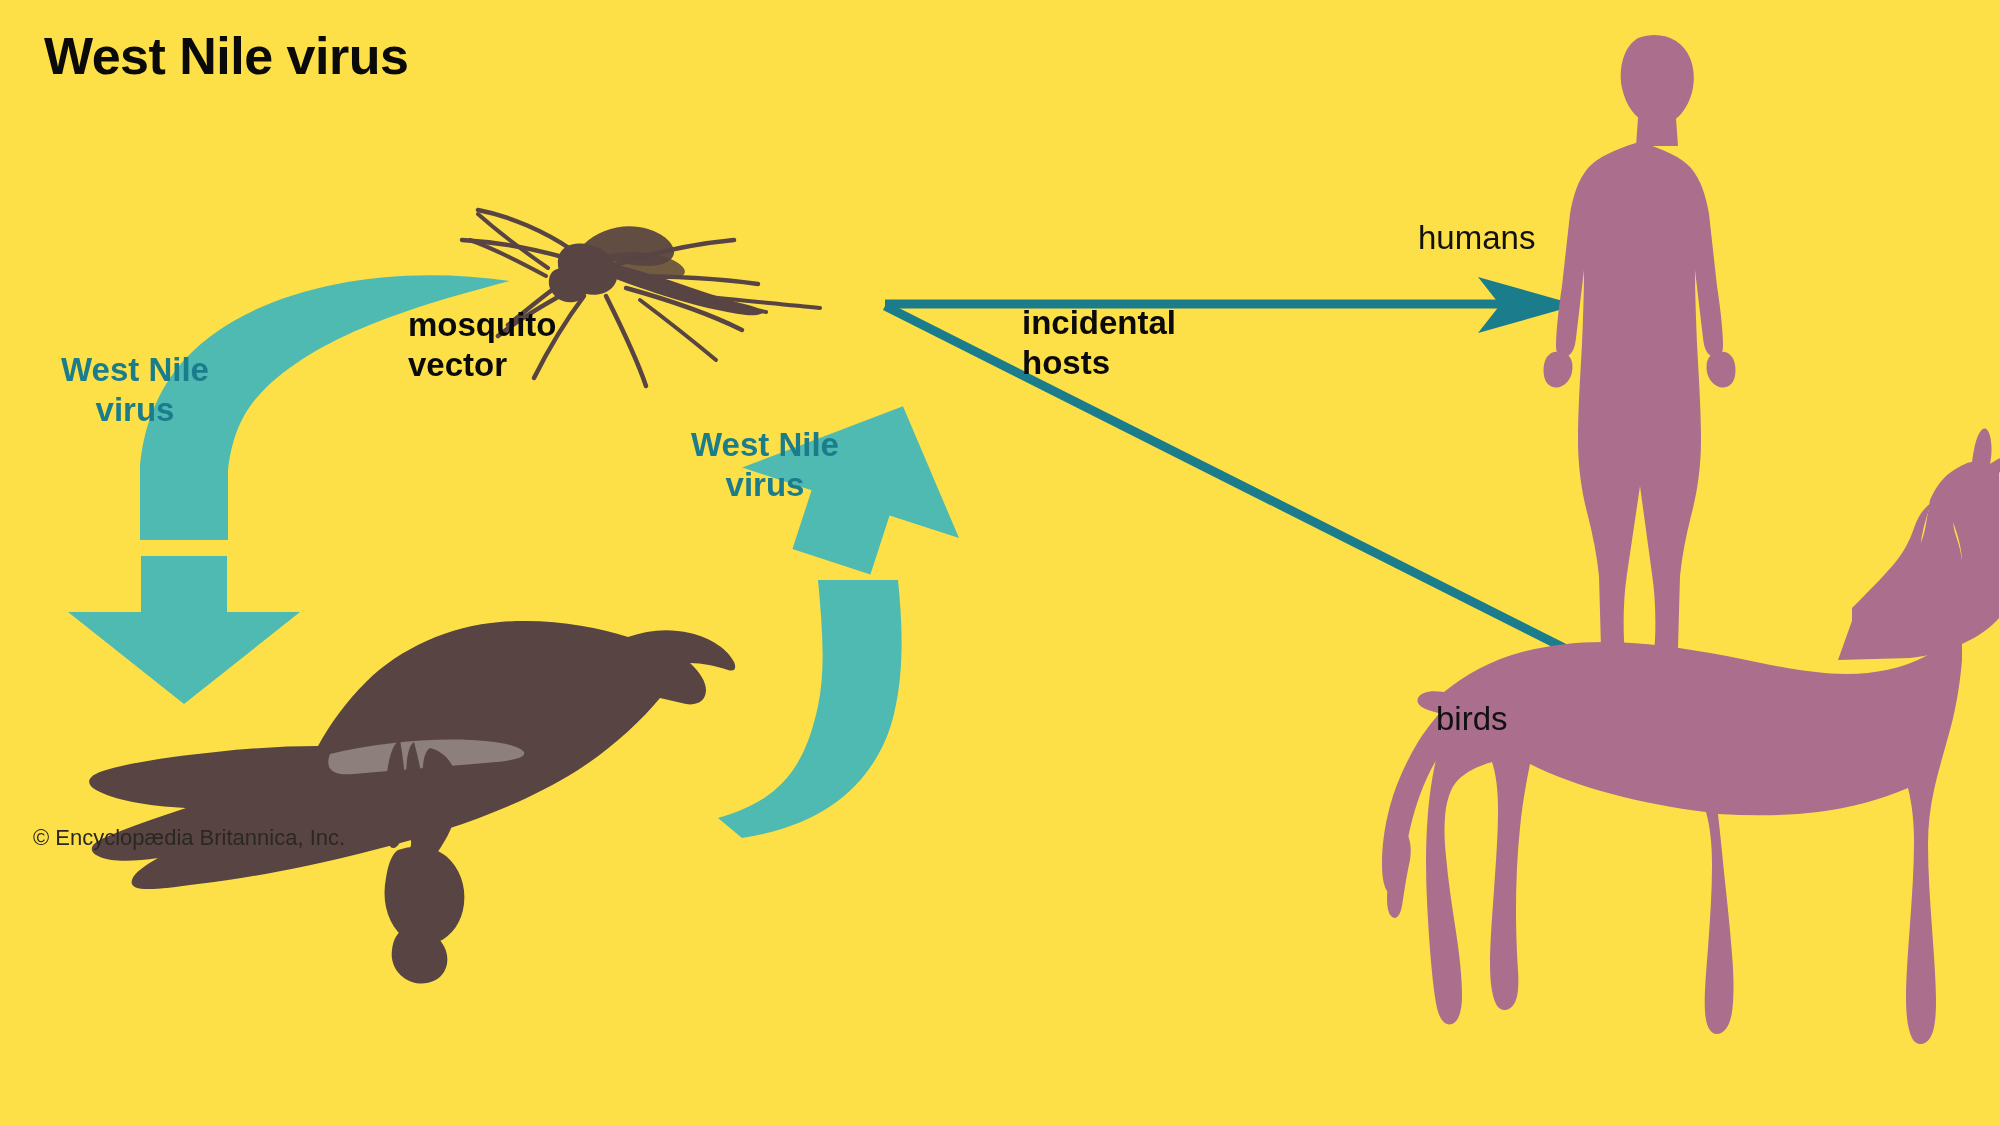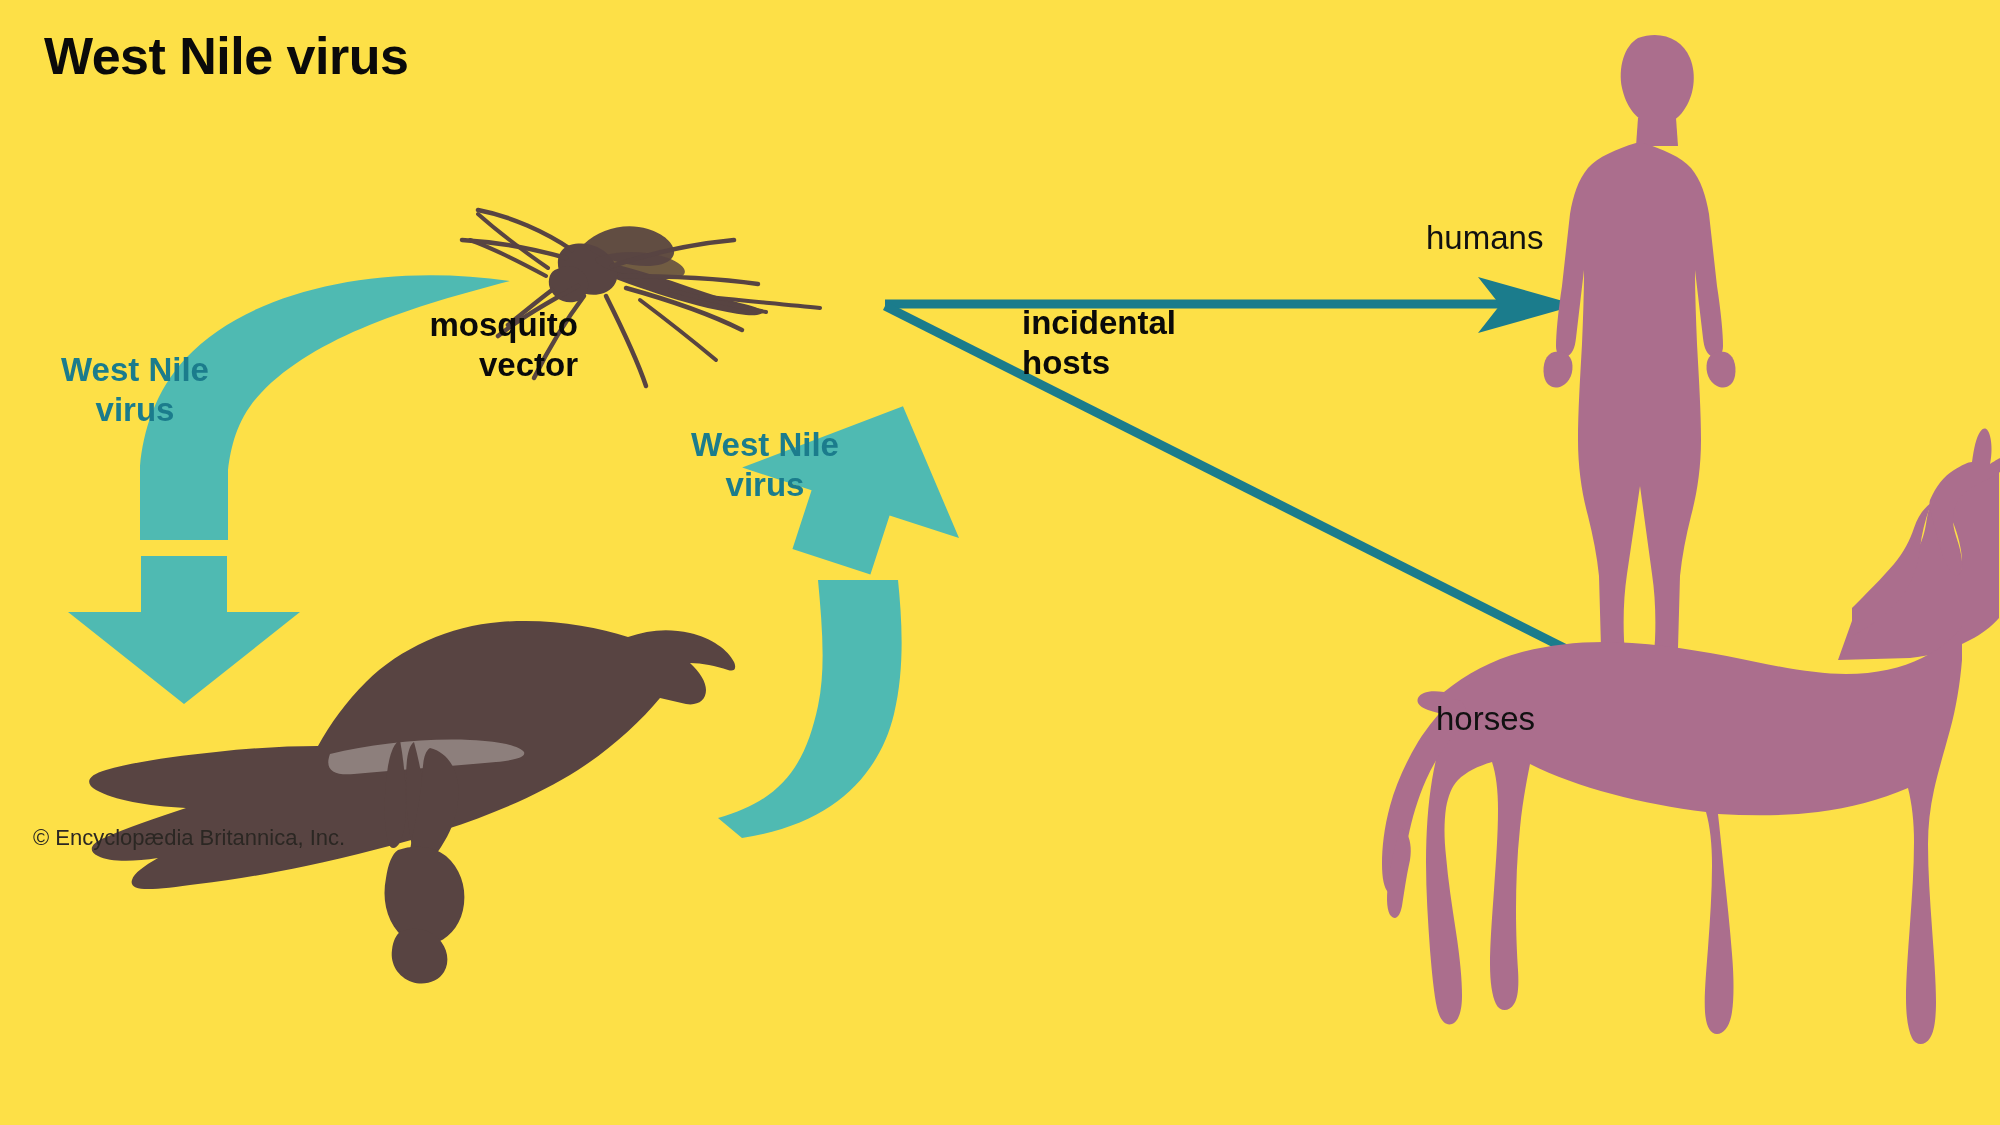--- a/index.html
+++ b/index.html
@@ -51,29 +51,29 @@
     line-height: 1.20;
   }
   #wnv-left { left: 30px; top: 350px; width: 210px; text-align: center; }
   #wnv-center { left: 660px; top: 425px; width: 210px; text-align: center; }
   .host-label {
     font-size: 33px;
     font-weight: bold;
     color: #0a0a0a;
     line-height: 1.22;
   }
-  #mosquito-label { left: 408px; top: 305px; width: 170px; text-align: right; }
+  #mosquito-label { left: 408px; top: 305px; width: 170px; text-align: left; }
   #bird-label { left: 447px; top: 705px; }
   #incidental-label { left: 1022px; top: 303px; width: 170px; }
   .plain-label {
     font-size: 33px;
     font-weight: normal;
     color: #111111;
   }
-  #humans-label { left: 1418px; top: 219px; margin-left: 8px; }
+  #humans-label { left: 1418px; top: 219px; }
   #horses-label { left: 1436px; top: 700px; }
   #copyright {
     left: 33px;
     top: 825px;
     font-size: 22px;
     color: #2b2723;
     font-weight: normal;
   }
 </style>
 </head>
@@ -376,17 +376,17 @@
 virus</div>
   <div class="txt wnv-label" id="wnv-center">West Nile
 virus</div>
 
   <div class="txt host-label" id="mosquito-label">mosquito
 vector</div>
   <div class="txt host-label" id="incidental-label">incidental
 hosts</div>
 
   <div class="txt plain-label" id="humans-label">humans</div>
-  <div class="txt plain-label" id="horses-label">horses</div>
+  <div class="txt plain-label" id="horses-label">birds</div>
 
   <div class="txt" id="copyright">© Encyclopædia Britannica, Inc.</div>
 
 </div>
 
 </body></html>

